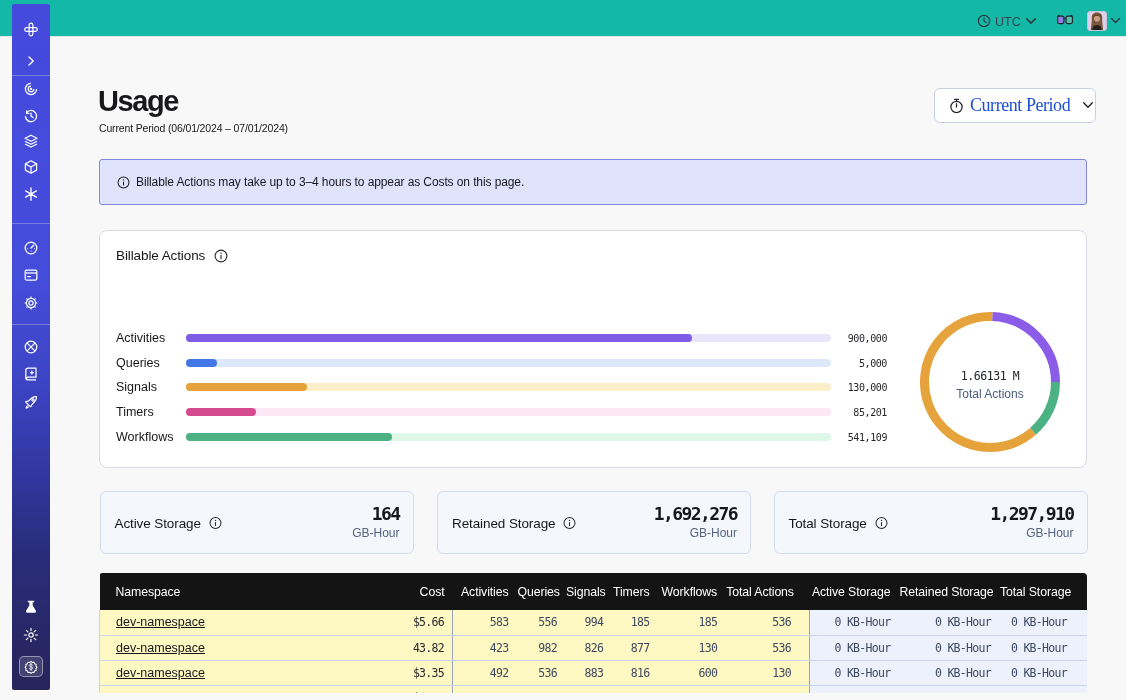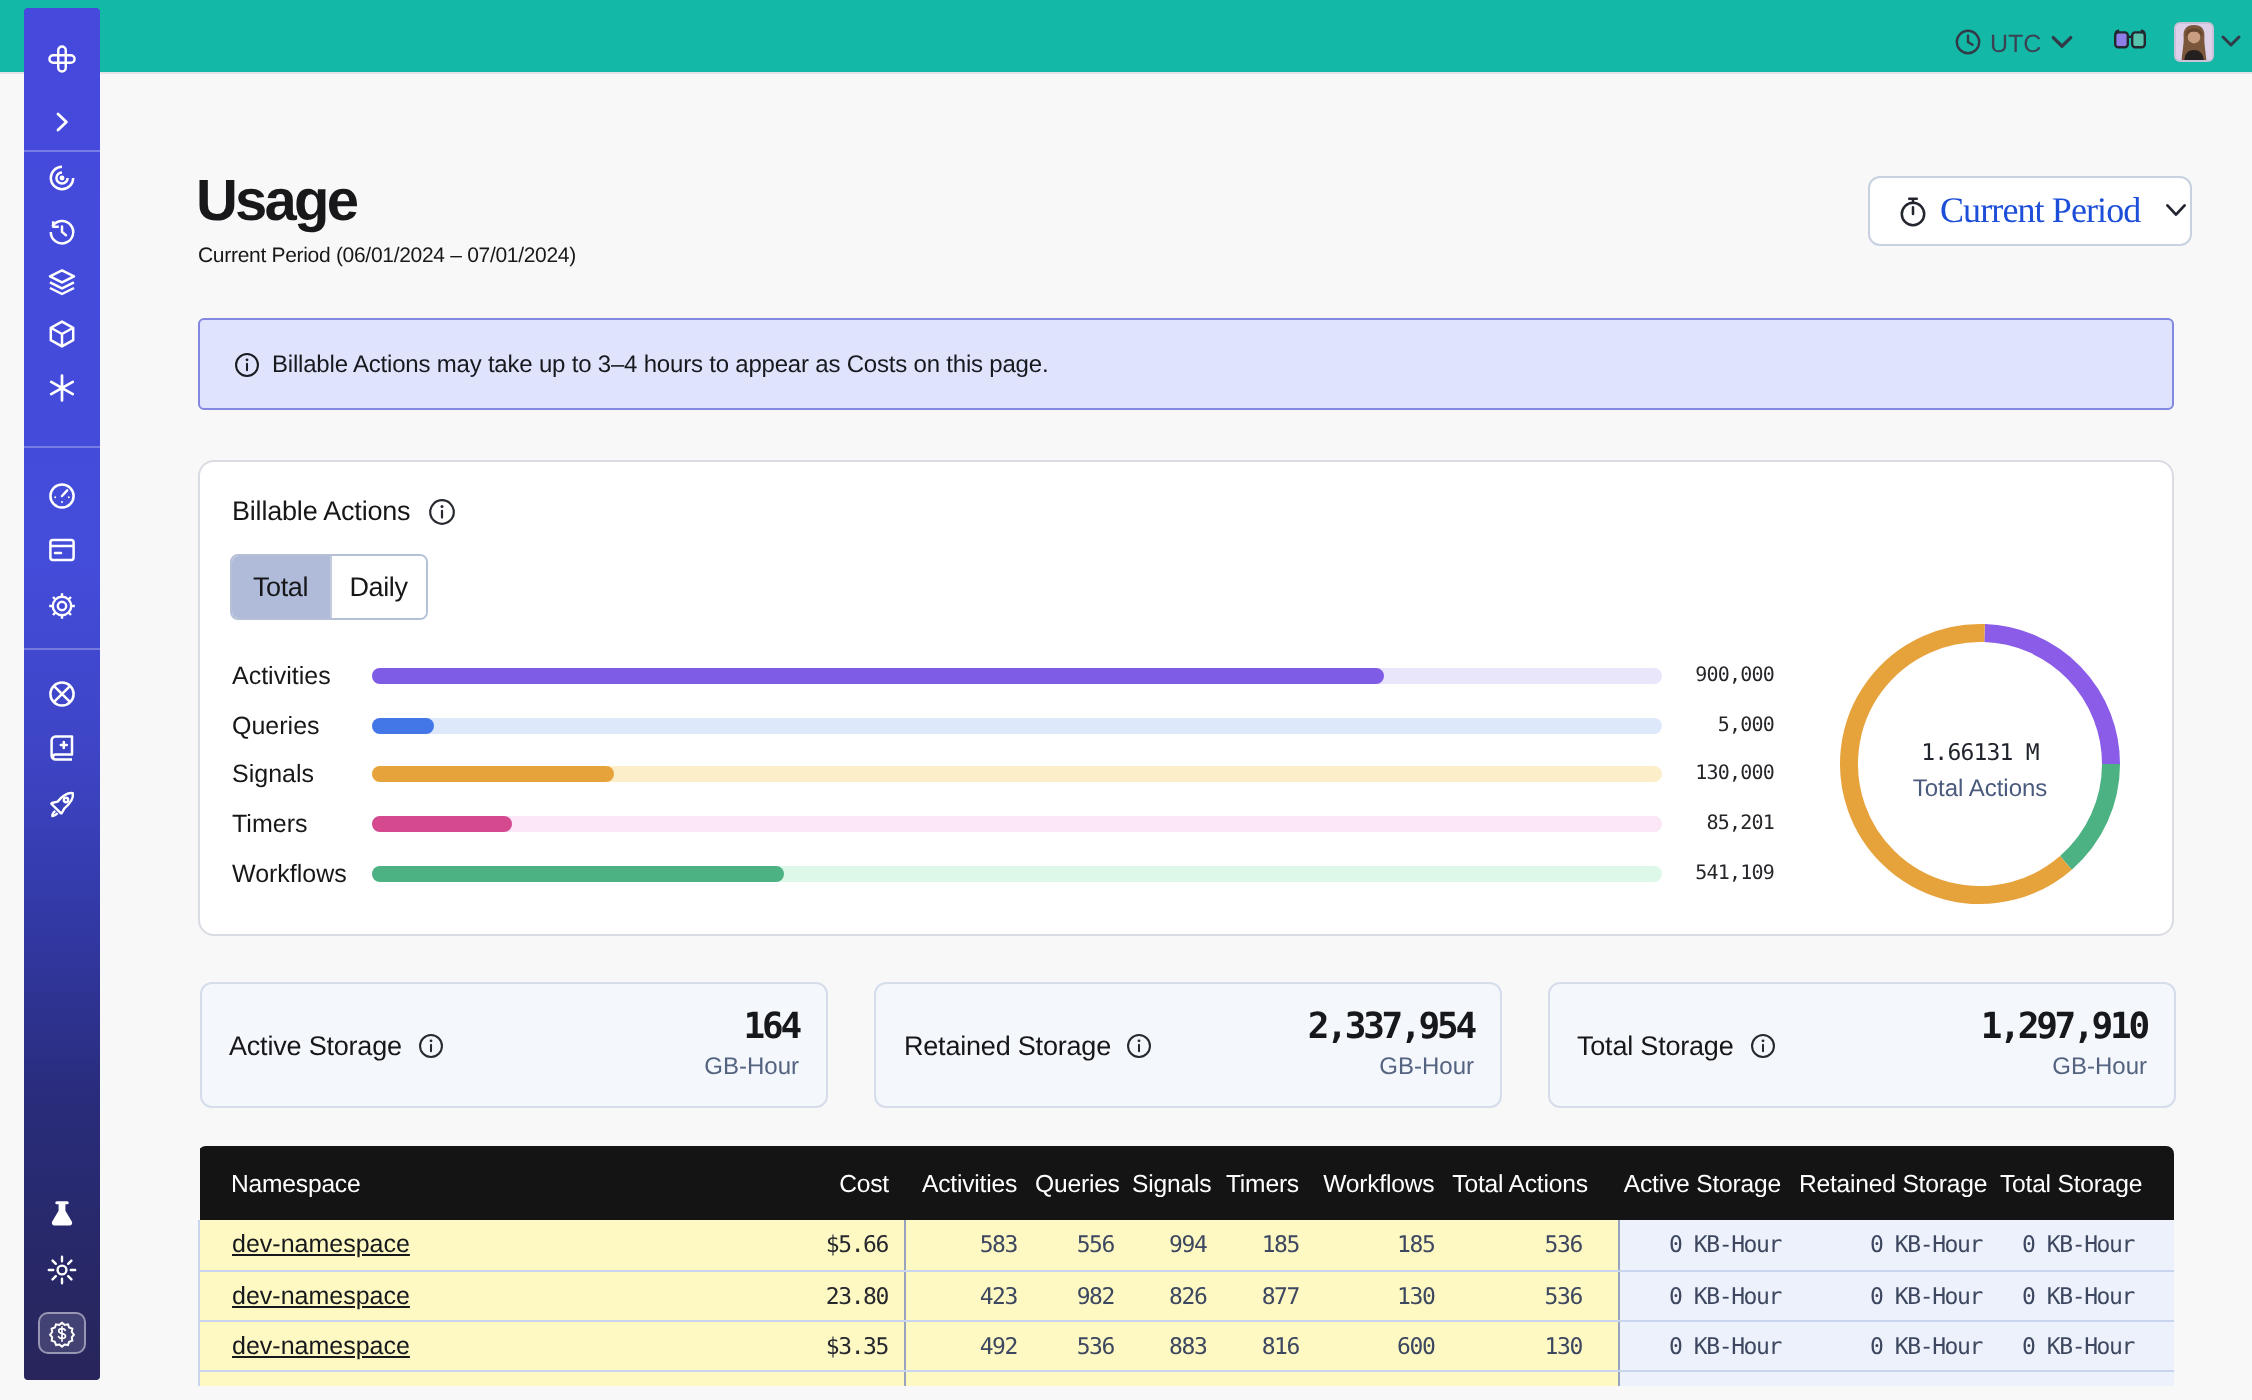--- a/index.html
+++ b/index.html
@@ -199,24 +199,20 @@
 </div>
 
 <div id="card">
   <h2 style="display:flex;align-items:center;">Billable Actions
     <svg style="margin-left:9px;" width="14" height="14" viewBox="0 0 14 14" fill="none" stroke="#26292f" stroke-width="1.1">
       <circle cx="7" cy="7" r="5.9"></circle>
         <path d="M7 6.4 v3.4" stroke-linecap="round"></path>
         <circle cx="7" cy="4.2" r="0.75" fill="#26292f" stroke="none"></circle>
     </svg>
   </h2>
-  <div id="toggle">
-      <div class="seg on">Total</div>
-      <div class="seg off">Daily</div>
-    </div>
   <div class="brow" style="top:95px;">
     <div class="blabel">Activities</div>
     <div class="btrack" style="background:#e9e5fb;">
         <div class="bfill" style="width:506px;background:#7e5ce6;"></div>
       </div>
     <div class="bval">900,000</div>
   </div>
   <div class="brow" style="top:119.5px;">
     <div class="blabel">Queries</div>
     <div class="btrack" style="background:#dde8fa;">
@@ -262,21 +258,21 @@
       </svg></div>
   <div class="val">164</div>
   <div class="unit">GB-Hour</div>
 </div>
 <div class="scard" style="left:437px;">
   <div class="name">Retained Storage<svg style="margin-left:8px;" width="13" height="13" viewBox="0 0 14 14" fill="none" stroke="#26292f" stroke-width="1.1">
         <circle cx="7" cy="7" r="5.9"></circle>
         <path d="M7 6.4 v3.4" stroke-linecap="round"></path>
         <circle cx="7" cy="4.2" r="0.75" fill="#26292f" stroke="none"></circle>
       </svg></div>
-  <div class="val">2,337,954</div>
+  <div class="val">1,692,276</div>
   <div class="unit">GB-Hour</div>
 </div>
 <div class="scard" style="left:773.5px;">
   <div class="name">Total Storage<svg style="margin-left:8px;" width="13" height="13" viewBox="0 0 14 14" fill="none" stroke="#26292f" stroke-width="1.1">
         <circle cx="7" cy="7" r="5.9"></circle>
         <path d="M7 6.4 v3.4" stroke-linecap="round"></path>
         <circle cx="7" cy="4.2" r="0.75" fill="#26292f" stroke="none"></circle>
       </svg></div>
   <div class="val">1,297,910</div>
   <div class="unit">GB-Hour</div>
@@ -321,21 +317,21 @@
   <td class="ra" style="padding-right:9px;">994</td>
   <td class="ra" style="padding-right:9px;">185</td>
   <td class="ra" style="padding-right:9px;">185</td>
   <td class="ra" style="padding-right:18px;">536</td>
   <td class="ra store bL" style="padding-right:9px;">0 KB-Hour</td>
   <td class="ra store" style="padding-right:9px;">0 KB-Hour</td>
   <td class="ra store bR" style="padding-right:20px;">0 KB-Hour</td>
 </tr>
 <tr>
   <td style="padding-left:16px;"><a class="ns" href="#">dev-namespace</a></td>
-  <td class="ra cost" style="padding-right:8px;">23.80</td>
+  <td class="ra cost" style="padding-right:8px;">43.82</td>
   <td class="ra bL" style="padding-right:9px;">423</td>
   <td class="ra" style="padding-right:9px;">982</td>
   <td class="ra" style="padding-right:9px;">826</td>
   <td class="ra" style="padding-right:9px;">877</td>
   <td class="ra" style="padding-right:9px;">130</td>
   <td class="ra" style="padding-right:18px;">536</td>
   <td class="ra store bL" style="padding-right:9px;">0 KB-Hour</td>
   <td class="ra store" style="padding-right:9px;">0 KB-Hour</td>
   <td class="ra store bR" style="padding-right:20px;">0 KB-Hour</td>
 </tr>

